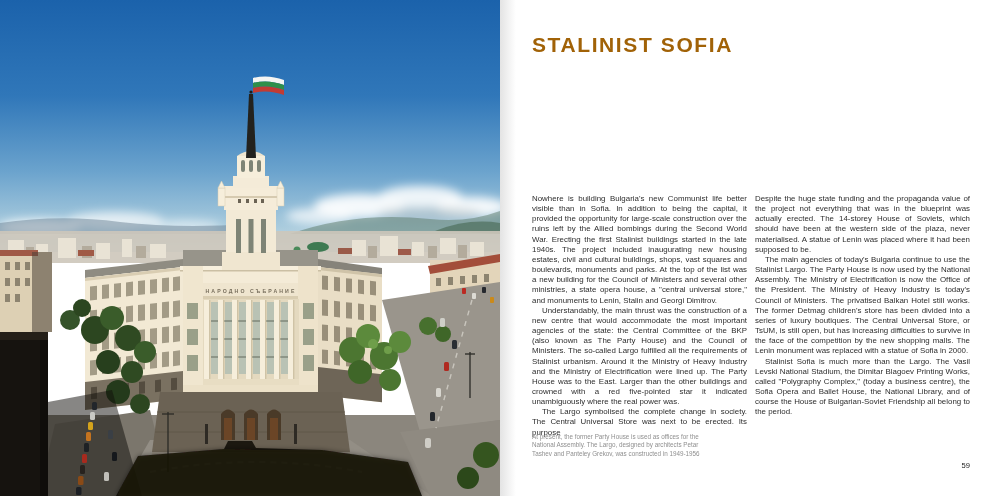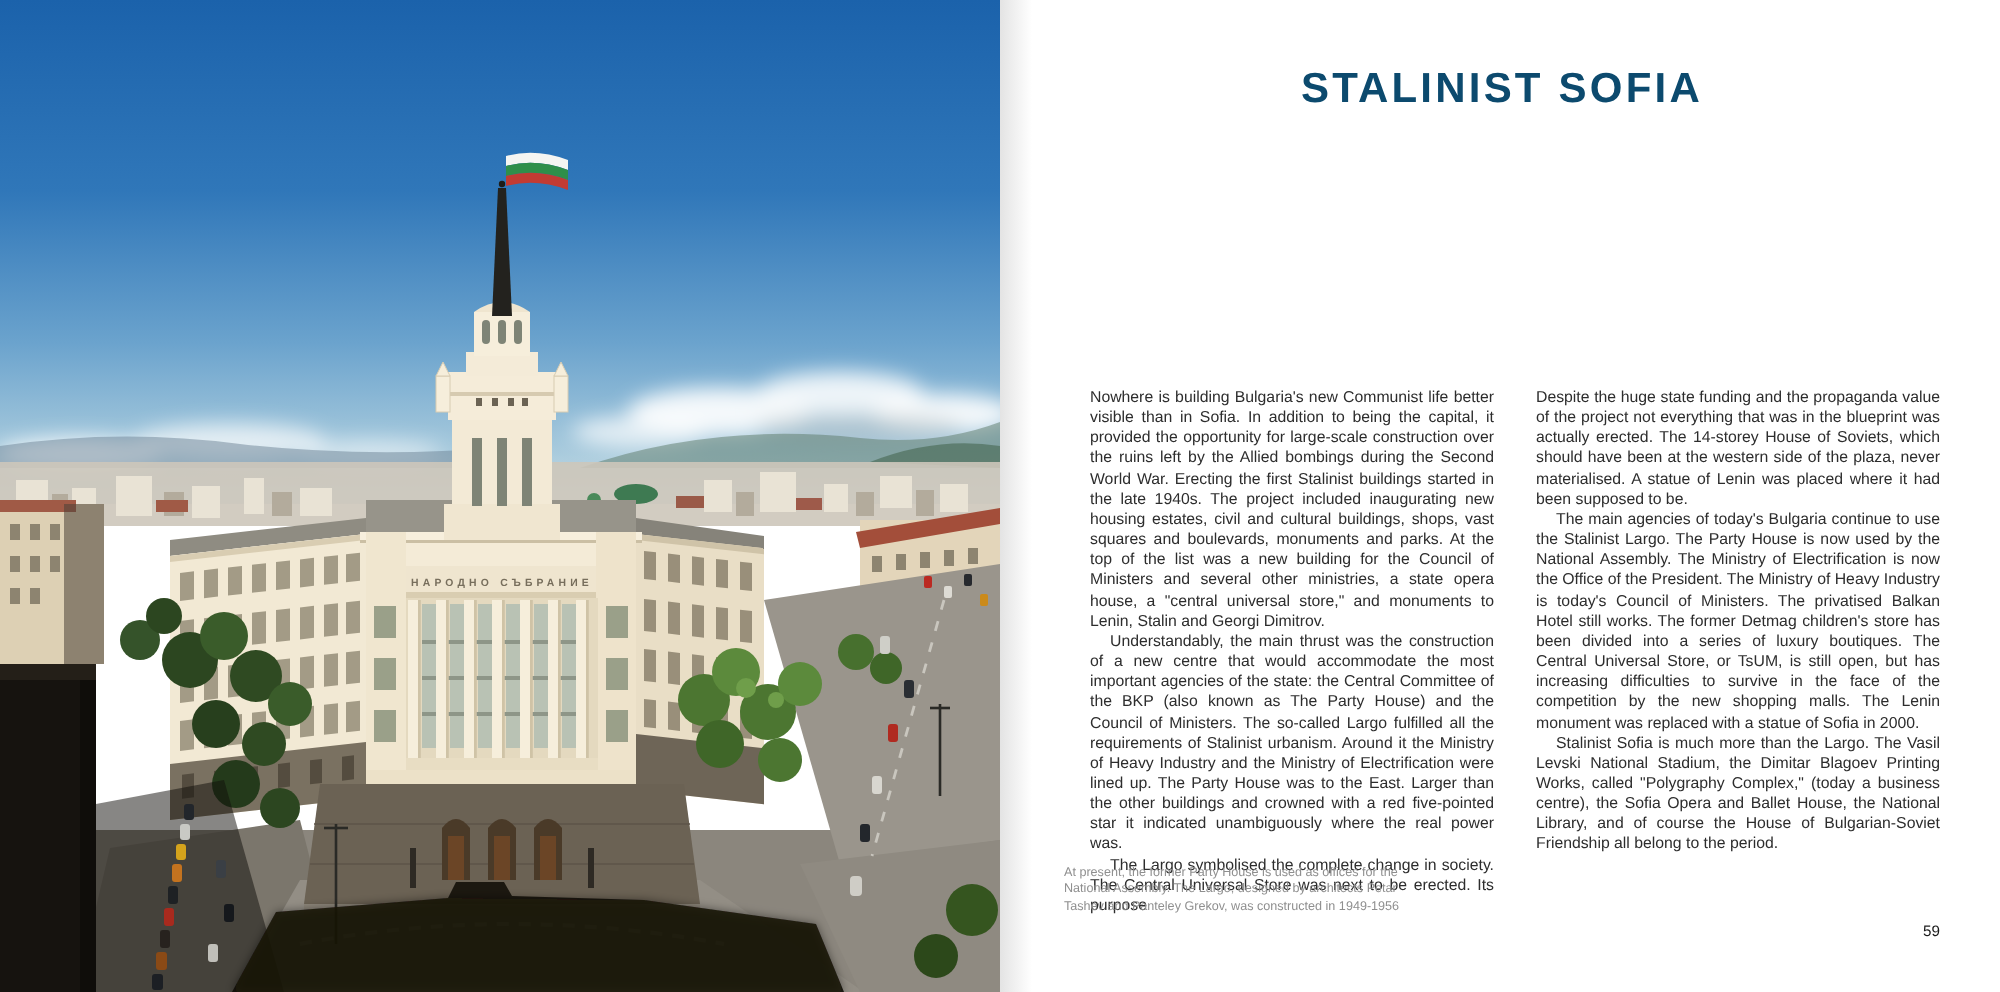--- a/index.html
+++ b/index.html
@@ -5,24 +5,24 @@
   html,body{margin:0;padding:0;background:#ffffff;}
   .spread{position:relative;width:1000px;height:496px;background:#ffffff;overflow:hidden;
           font-family:"Liberation Sans", sans-serif;}
   
   .photo-page{position:absolute;left:0;top:0;width:500px;height:496px;}
   .photo-page svg{display:block;}
   
   .text-page{position:absolute;left:500px;top:0;width:500px;height:496px;background:#ffffff;}
   .gutter{position:absolute;left:0;top:0;width:16px;height:496px;
           background:linear-gradient(to right,rgba(60,60,60,.14),rgba(60,60,60,0));}
-  .chapter-title{position:absolute;left:32px;width:438px;top:33px;text-align:center;
-          font-size:21px;font-weight:700;letter-spacing:1.6px;color:#0c4a6e;}
+  .chapter-title{position:absolute;left:32px;width:438px;top:33px;text-align:left;
+          font-size:21px;font-weight:700;letter-spacing:1.6px;color:#a16207;}
   .bodycols{position:absolute;left:32px;top:194px;width:438px;display:flex;gap:8px;}
-  .col{width:215px;font-size:7.9px;line-height:10.15px;color:#2d2d2d;text-align:justify;margin-left:13px;}
+  .col{width:215px;font-size:7.9px;line-height:10.15px;color:#2d2d2d;text-align:justify;}
   .col p{margin:0;}
   .col p + p{text-indent:10px;}
   .caption{position:absolute;left:32px;top:433px;width:186px;font-size:6.3px;line-height:8.4px;
           color:#8f8f8f;text-align:left;}
   .pageno{position:absolute;right:30px;top:461px;font-size:7.6px;font-weight:400;color:#1a1a1a;}
   
   .inscription{font-family:"Liberation Sans",sans-serif;font-size:5.2px;font-weight:700;
           letter-spacing:2.1px;fill:#776e5c;}
 </style>
 </head>

